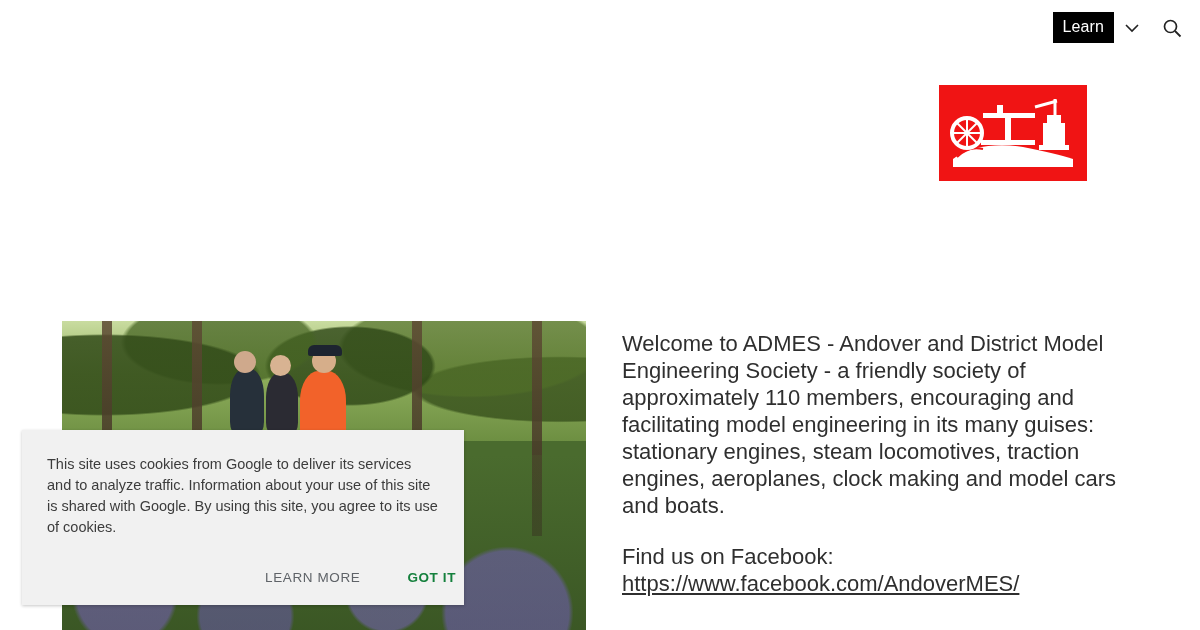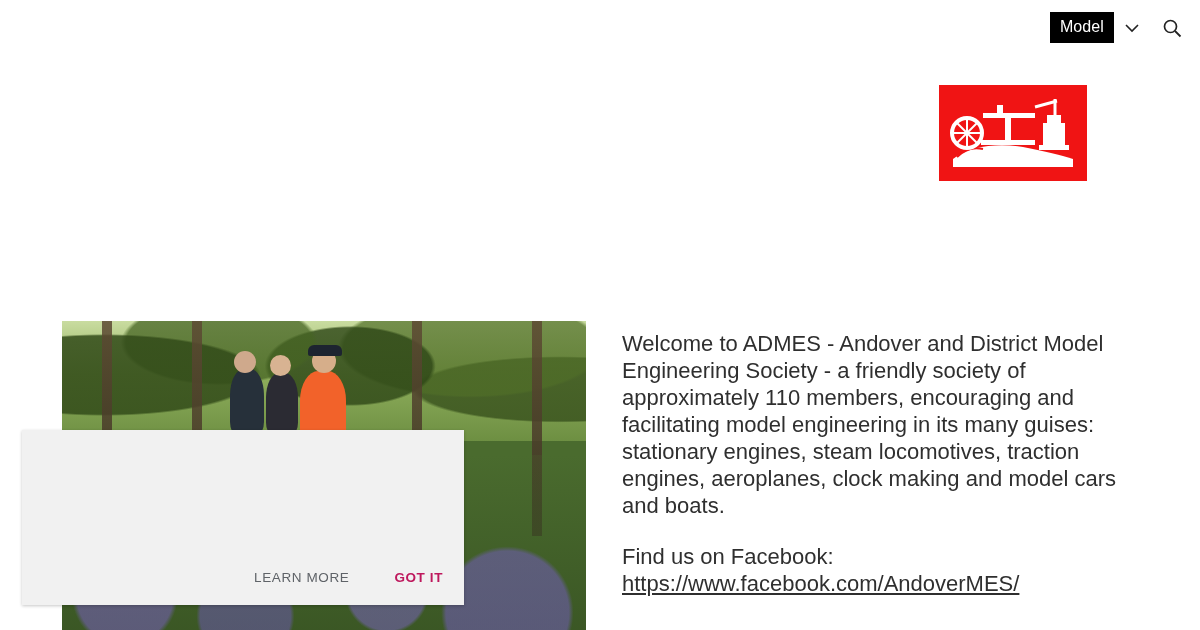--- a/index.html
+++ b/index.html
@@ -180,58 +180,59 @@
     position: absolute;
     left: 25px;
     top: 24px;
     width: 392px;
     font-size: 14.5px;
     line-height: 21px;
     color: #3c3c3c;
   }
   .cookie-actions {
     position: absolute;
-    right: 19px;
+    right: 6px;
     bottom: 16px;
     display: flex;
     align-items: center;
-    gap: 41px;
+    gap: 26px;
   }
   .btn-learn {
     font-size: 13.5px;
     letter-spacing: 0.6px;
     color: #5f6368;
     text-transform: uppercase;
     background: none;
     border: none;
     padding: 4px 2px;
     font-family: "Liberation Sans", sans-serif;
     cursor: pointer;
   }
   .btn-got {
     font-size: 13.5px;
     letter-spacing: 0.6px;
-    color: #be185d;
+    color: #15803d;
     font-weight: 700;
     text-transform: uppercase;
     background: none;
     border: none;
     padding: 4px 2px;
     font-family: "Liberation Sans", sans-serif;
     cursor: pointer;
+    margin-left: 17px;
   }
 </style>
 </head>
 <body>
 
 <div id="page">
 
   <div class="topnav">
     <div class="nav-right">
-      <div class="nav-home">Model</div>
+      <div class="nav-home">Learn</div>
       <div class="chev">
         <svg width="14" height="10" viewBox="0 0 14 10" aria-hidden="true">
           <path d="M1 2 L7 8 L13 2" fill="none" stroke="#222" stroke-width="1.6"></path>
         </svg>
       </div>
       <div class="search-btn">
         <svg width="20" height="20" viewBox="0 0 20 20" aria-hidden="true">
           <circle cx="8.5" cy="8.5" r="6" fill="none" stroke="#222" stroke-width="1.7"></circle>
           <line x1="13" y1="13" x2="18.5" y2="18.5" stroke="#222" stroke-width="1.8"></line>
         </svg>
@@ -286,19 +287,20 @@
       <div class="ppl" style="left:86px; top:2px;  width:34px; height:11px; border-radius:6px 6px 2px 2px; background:#1d2430;"></div>
     </div>
   </div>
 
   <div class="text-col">
     <p>Welcome to ADMES - Andover and District Model Engineering Society - a friendly society of approximately 110 members, encouraging and facilitating model engineering in its many guises: stationary engines, steam locomotives, traction engines, aeroplanes, clock making and model cars and boats.</p>
     <p><span>Find us on Facebook: </span><a class="fb-link" href="#">https://www.facebook.com/AndoverMES/</a></p>
   </div>
 
   <div class="cookie">
+    <div class="cookie-text">This site uses cookies from Google to deliver its services and to analyze traffic. Information about your use of this site is shared with Google. By using this site, you agree to its use of cookies.</div>
     <div class="cookie-actions">
       <button class="btn-learn">Learn more</button>
       <button class="btn-got">Got it</button>
     </div>
   </div>
 
 </div>
 
 </body></html>

